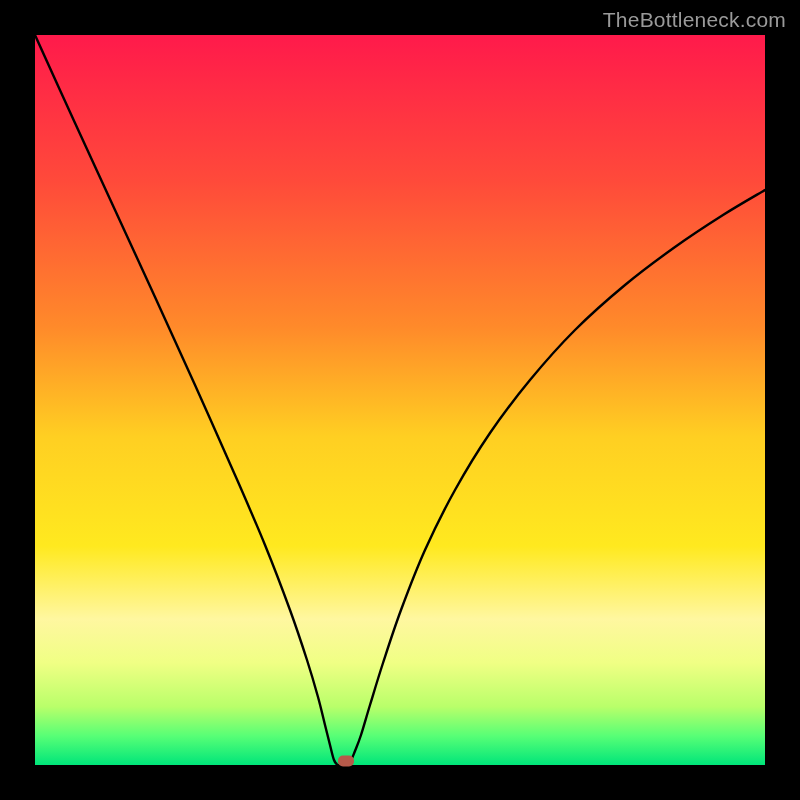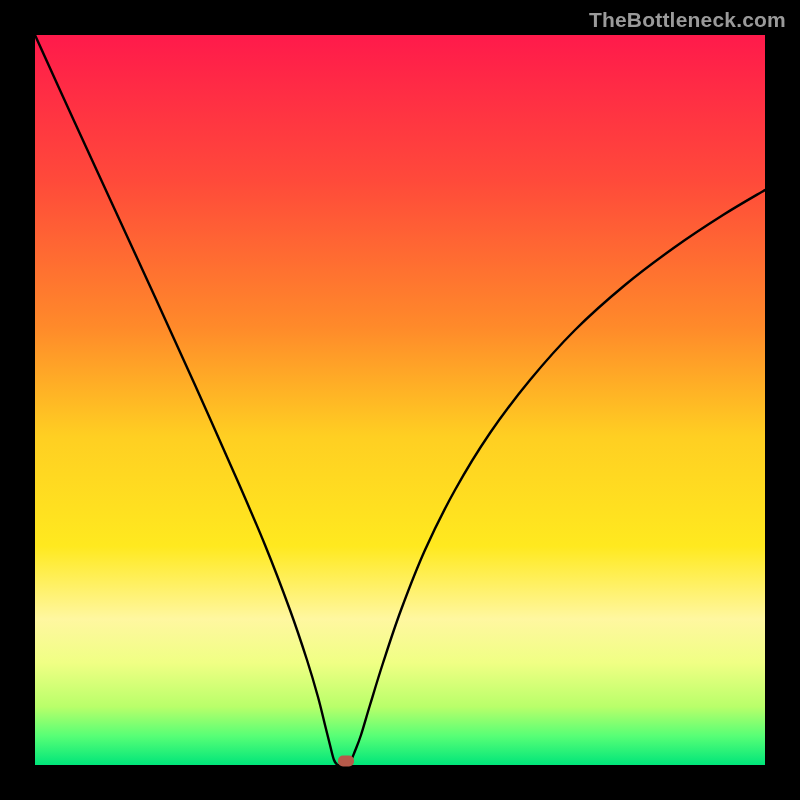--- a/index.html
+++ b/index.html
@@ -59,21 +59,21 @@
     border-radius: 5px;
     transform: translate(-50%, -50%);
   }
   .watermark {
     position: absolute;
     top: 8px;
     right: 14px;
     color: #9a9a9a;
     font-size: 21px;
     letter-spacing: 0.2px;
-    font-weight: 700;
+    font-weight: 400;
     margin-left: 40px;
   }
 </style>
 </head>
 <body>
 
 <div class="frame">
   <div class="plot">
     <svg class="curve-svg" viewBox="0 0 730 730" preserveAspectRatio="none">
       <path id="curve-path" class="curve-path" d="M 0 0 C 6.666666666666667 14.666666666666666, 26.666666666666664 58.83333333333333, 40 88 C 53.333333333333336 117.16666666666667, 66.66666666666667 146, 80 175 C 93.33333333333333 204, 106.66666666666667 232.83333333333334, 120 262 C 133.33333333333334 291.1666666666667, 146.66666666666666 320.3333333333333, 160 350 C 173.33333333333334 379.6666666666667, 188.33333333333334 413.3333333333333, 200 440 C 211.66666666666666 466.6666666666667, 220.83333333333334 487.5, 230 510 C 239.16666666666666 532.5, 248 555.8333333333334, 255 575 C 262 594.1666666666666, 267.3333333333333 610.5, 272 625 C 276.6666666666667 639.5, 280 651.1666666666666, 283 662 C 286 672.8333333333334, 288 682, 290 690 C 292 698, 293.5 704.1666666666666, 295 710 C 296.5 715.8333333333334, 297.6666666666667 721.6666666666666, 299 725 C 300.3333333333333 728.3333333333334, 301.1666666666667 729.1666666666666, 303 730 C 304.8333333333333 730.8333333333334, 307.8333333333333 730.8333333333334, 310 730 C 312.1666666666667 729.1666666666666, 314.3333333333333 727.3333333333334, 316 725 C 317.6666666666667 722.6666666666666, 318.3333333333333 720.1666666666666, 320 716 C 321.6666666666667 711.8333333333334, 323.5 707.6666666666666, 326 700 C 328.5 692.3333333333334, 331.3333333333333 682, 335 670 C 338.6666666666667 658, 342.8333333333333 643.8333333333334, 348 628 C 353.1666666666667 612.1666666666666, 359 593.8333333333334, 366 575 C 373 556.1666666666666, 381 535, 390 515 C 399 495, 409.1666666666667 474.5, 420 455 C 430.8333333333333 435.5, 442.5 416.3333333333333, 455 398 C 467.5 379.6666666666667, 480.8333333333333 362.1666666666667, 495 345 C 509.1666666666667 327.8333333333333, 524.1666666666666 310.8333333333333, 540 295 C 555.8333333333334 279.1666666666667, 573.3333333333334 263.8333333333333, 590 250 C 606.6666666666666 236.16666666666666, 623.6666666666666 223.66666666666666, 640 212 C 656.3333333333334 200.33333333333334, 673 189.5, 688 180 C 703 170.5, 723 159.16666666666666, 730 155"></path>

